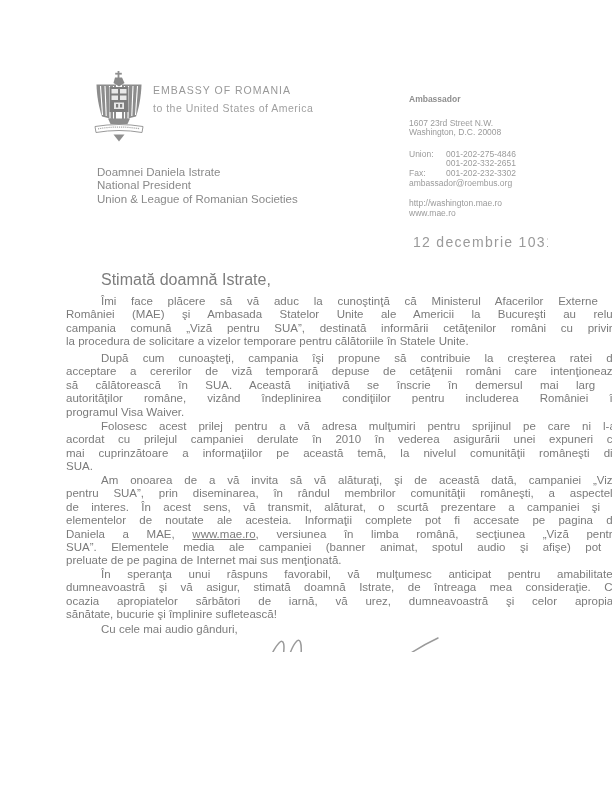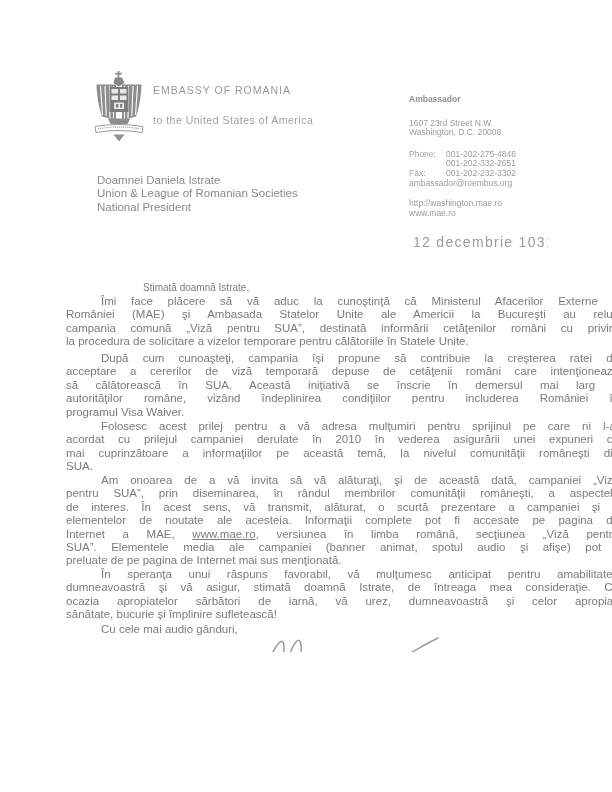--- a/index.html
+++ b/index.html
@@ -26,21 +26,21 @@
     color: #9c9c9c;
   }
   .org-name {
     font-size: 10.5px;
     letter-spacing: 1px;
     color: #989898;
   }
   .org-subtitle {
     font-size: 10.5px;
     letter-spacing: 0.5px;
-    margin-top: 18px;
+    margin-top: 6px;
     color: #a0a0a0;
   }
 
   
   .contact {
     position: absolute;
     left: 409px; top: 95px;
     width: 210px;
     font-size: 8.5px;
     color: #9b9b9b;
@@ -52,21 +52,20 @@
   .contact .row .lbl { width: 37px; flex: none; }
   .contact .email { margin-bottom: 11px; }
 
   
   .recipient {
     position: absolute;
     left: 97px; top: 166px;
     font-size: 11.5px;
     line-height: 13.3px;
     color: #8a8a8a;
-    margin-top: 8px;
   }
 
   
   .date-line {
     position: absolute;
     left: 413px; top: 234px;
     font-size: 14px;
     letter-spacing: 1.3px;
     color: #9a9a9a;
     white-space: nowrap;
@@ -74,24 +73,23 @@
   .date-line .cut {
     display: inline-block;
     width: 2px;
     overflow: hidden;
     vertical-align: bottom;
   }
 
   
   .salutation {
     position: absolute;
-    left: 101px; top: 282px;
-    font-size: 10px;
+    left: 101px; top: 271px;
+    font-size: 16px;
     color: #7d7d7d;
-    margin-left: 42px;
   }
   .para {
     position: absolute;
     left: 66px;
     width: 553px;            
     font-size: 11.5px;
     color: #7b7b7b;
   }
   .para:nth-of-type(1) { top: 295px; }
   .para:nth-of-type(2) { top: 352px; }
@@ -182,40 +180,40 @@
   <div class="org-block">
     <div class="org-name">EMBASSY OF ROMANIA</div>
     <div class="org-subtitle">to the United States of America</div>
   </div>
 
   <div class="contact">
     <div class="title">Ambassador</div>
     <div>1607 23rd Street N.W.</div>
     <div class="addr2">Washington, D.C. 20008</div>
     <div class="row">
-      <span class="lbl">Phone:</span>
+      <span class="lbl">Union:</span>
       <span>001-202-275-4846</span>
     </div>
     <div class="row">
       <span class="lbl"></span>
       <span>001-202-332-2651</span>
     </div>
     <div class="row">
       <span class="lbl">Fax:</span>
       <span>001-202-232-3302</span>
     </div>
     <div class="email">ambassador@roembus.org</div>
     <div>http://washington.mae.ro</div>
     <div>www.mae.ro</div>
   </div>
 
   <div class="recipient">
     <div>Doamnei Daniela Istrate</div>
+    <div>National President</div>
     <div>Union &amp; League of Romanian Societies</div>
-    <div>National President</div>
   </div>
 
   <div class="date-line"><span>12 decembrie 103</span><span class="cut">1</span></div>
 
   <div class="salutation">Stimată doamnă Istrate,</div>
 
   <div id="letter-paragraphs">
       <div class="para">
         <div class="line first">Îmi face plăcere să vă aduc la cunoştinţă că Ministerul Afacerilor Externe a</div>
         <div class="line">României (MAE) şi Ambasada Statelor Unite ale Americii la Bucureşti au relua</div>
@@ -233,21 +231,21 @@
         <div class="line first">Folosesc acest prilej pentru a vă adresa mulţumiri pentru sprijinul pe care ni l-aţ</div>
         <div class="line">acordat cu prilejul campaniei derulate în 2010 în vederea asigurării unei expuneri câ</div>
         <div class="line">mai cuprinzătoare a informaţiilor pe această temă, la nivelul comunităţii româneşti din</div>
         <div class="line last">SUA.</div>
       </div>
       <div class="para">
         <div class="line first">Am onoarea de a vă invita să vă alăturaţi, şi de această dată, campaniei „Viză</div>
         <div class="line">pentru SUA”, prin diseminarea, în rândul membrilor comunităţii româneşti, a aspectelo</div>
         <div class="line">de interes. În acest sens, vă transmit, alăturat, o scurtă prezentare a campaniei şi a</div>
         <div class="line">elementelor de noutate ale acesteia. Informaţii complete pot fi accesate pe pagina de</div>
-        <div class="line"><span>Internet a MAE, </span><span class="u">www.mae.ro</span><span>, versiunea în limba română, secţiunea „Viză pentru</span></div>
+        <div class="line"><span>Daniela a MAE, </span><span class="u">www.mae.ro</span><span>, versiunea în limba română, secţiunea „Viză pentru</span></div>
         <div class="line">SUA”. Elementele media ale campaniei (banner animat, spotul audio şi afişe) pot f</div>
         <div class="line last">preluate de pe pagina de Internet mai sus menţionată.</div>
       </div>
       <div class="para">
         <div class="line first">În speranţa unui răspuns favorabil, vă mulţumesc anticipat pentru amabilitatea</div>
         <div class="line">dumneavoastră şi vă asigur, stimată doamnă Istrate, de întreaga mea consideraţie. Cu</div>
         <div class="line">ocazia apropiatelor sărbători de iarnă, vă urez, dumneavoastră şi celor apropiaţi</div>
         <div class="line last">sănătate, bucurie şi împlinire sufletească!</div>
       </div>
     </div>

